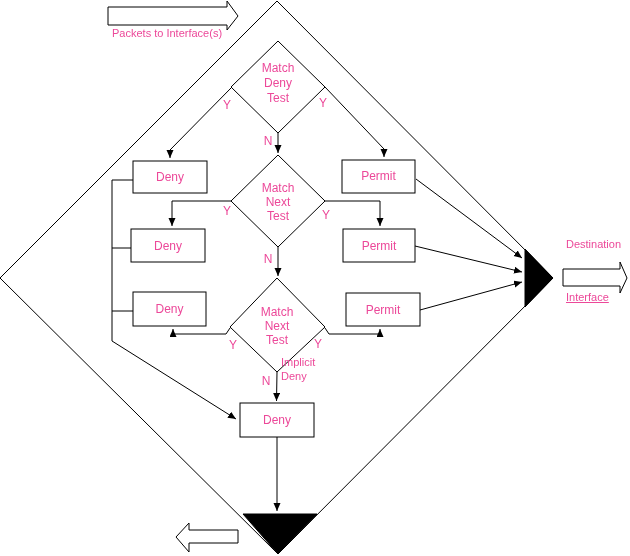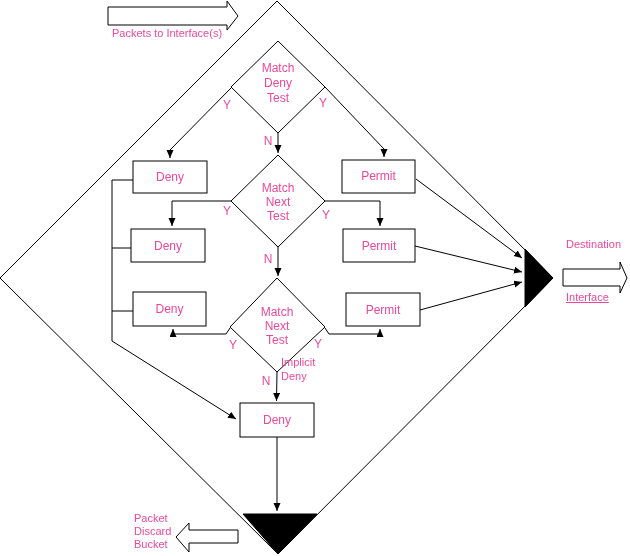--- a/index.html
+++ b/index.html
@@ -111,19 +111,14 @@
   <div class="pt" style="left:266px;top:381px;">N</div>
 
   <div class="lbl ann" style="left:281px;top:355px;">
     <div>Implicit</div>
     <div>Deny</div>
   </div>
 
   <div class="lbl ann" style="left:566px;top:237px;">Destination</div>
   <div class="lbl ann" style="left:566px;top:290px;text-decoration:underline;">Interface</div>
 
-  <div class="lbl discard" style="left:134px;top:512px;">
-    <div>Packet</div>
-    <div>Discard</div>
-    <div>Bucket</div>
-  </div>
 
 </div>
 
 </body></html>

